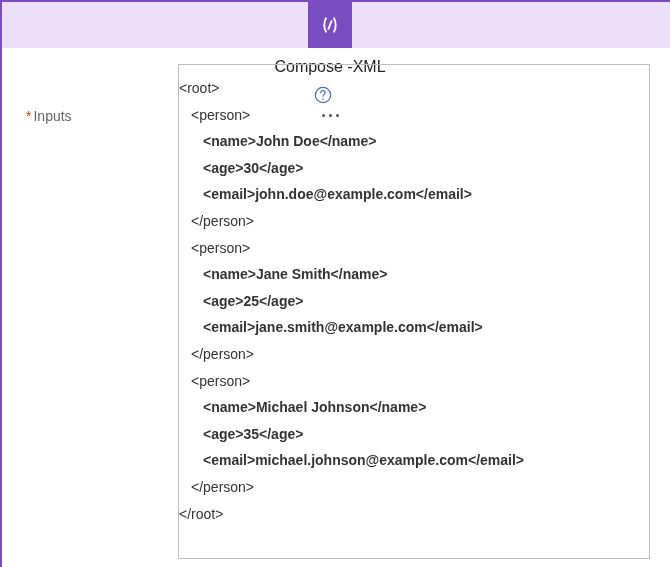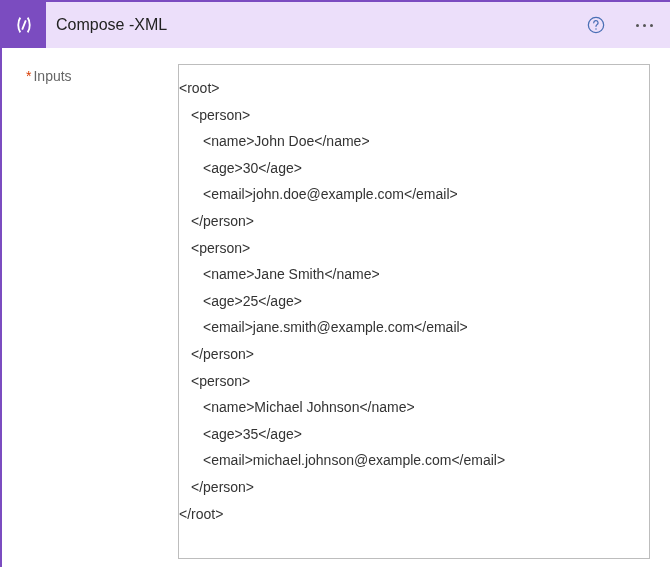--- a/index.html
+++ b/index.html
@@ -16,20 +16,21 @@
       height: 567px;
       background: #fff;
     }
     .header {
       background: #ecdffa;
       height: 46px;
       display: flex;
       align-items: center;
       padding: 0 12px 0 0;
       gap: 10px;
+      flex-direction: column;
     }
     .icon-box {
       width: 44px;
       height: 46px;
       background: #7b4cc0;
       display: flex;
       align-items: center;
       justify-content: center;
       flex-shrink: 0;
     }
@@ -62,36 +63,37 @@
       padding: 16px 20px 16px 24px;
       display: flex;
       gap: 14px;
     }
     .label-col {
       width: 138px;
       flex-shrink: 0;
       font-size: 14px;
       color: #666;
       padding-top: 4px;
+      margin-top: 40px;
     }
     .req { color: #d83b01; margin-right: 2px; }
     .input-col { flex: 1; }
     .textarea {
       border: 1px solid #bdbdbd;
       padding: 10px 0;
       font-family: "Segoe UI", Arial, sans-serif;
       font-size: 14px;
       color: #333;
       line-height: 1.9;
       height: 495px;
       overflow: auto;
       white-space: pre;
     }
     .ind1 { padding-left: 12px; }
-    .ind2 { padding-left: 24px; }
+    .ind2 { padding-left: 24px; font-weight: bold; }
   </style>
 </head>
 <body>
 
 <div class="card">
   <div class="header">
     <div class="icon-box">
       <svg viewBox="0 0 24 24" fill="none" stroke="#ffffff" stroke-width="2">
         <path d="M8 4 C5 8, 5 16, 8 20"></path>
         <path d="M16 4 C19 8, 19 16, 16 20"></path>

